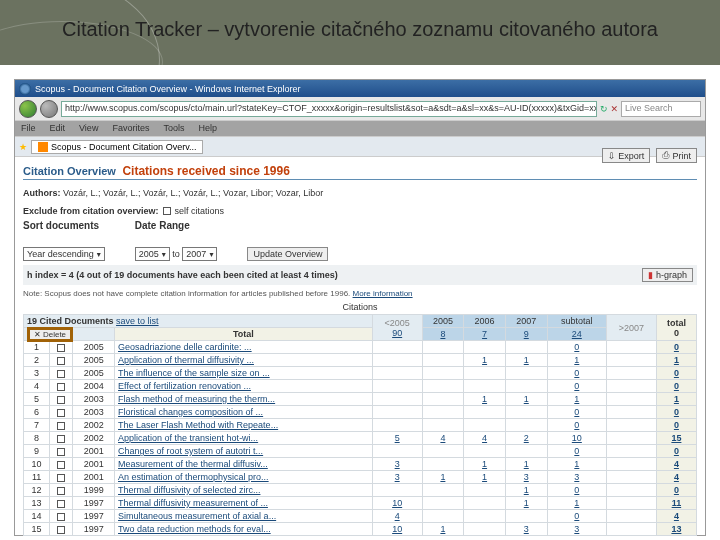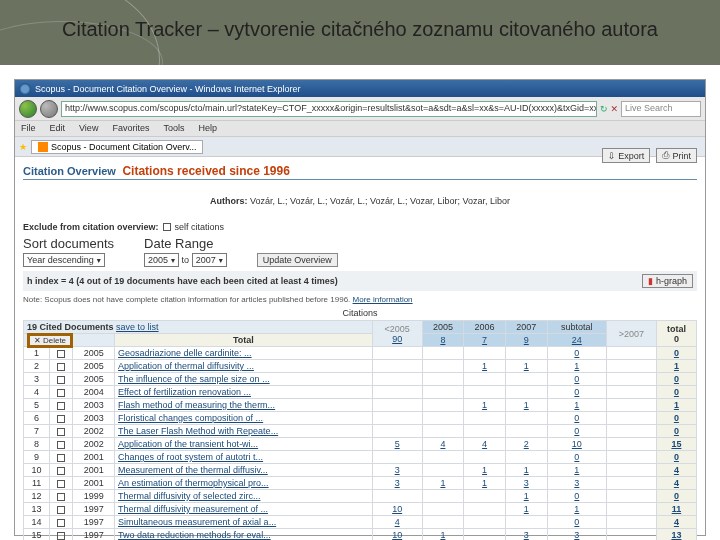--- a/index.html
+++ b/index.html
@@ -9,33 +9,33 @@
   .globe::before,.globe::after { content:""; position:absolute; border:1px solid rgba(255,255,255,0.2); }
   .globe::before { width:200px; height:80px; border-radius:50%; top:40px; left:0; }
   .slide-title { position: absolute; top: 18px; left: 0; right: 0; text-align: center; color: #222; font-size: 20px; font-weight: normal; line-height: 1.1; }
   .browser { position: absolute; top: 79px; left: 14px; right: 14px; bottom: 4px; border: 1px solid #999; background: #fff; font-size: 9px; }
   .titlebar { height: 17px; background: linear-gradient(#3c6ea5,#1f4e8b); color: #fff; display:flex; align-items:center; padding:0 4px; gap:4px; }
   .titlebar .ie-icon { width:12px; height:12px; background:radial-gradient(circle,#69c 40%,#036 80%); border-radius:50%; }
   .toolbar { height: 24px; background: #e8e8e8; display:flex; align-items:center; padding:0 4px; gap:3px; border-bottom:1px solid #ccc; }
   .navbtn { width:18px; height:18px; border-radius:50%; background:radial-gradient(circle at 30% 30%,#8bc34a,#2e7d32); border:1px solid #555; }
   .addr { flex:1; height:16px; border:1px solid #7a9; background:#fff; padding:1px 3px; white-space:nowrap; overflow:hidden; color:#333; }
   .srch { width:80px; height:16px; border:1px solid #aaa; background:#fff; padding:1px 3px; }
-  .menubar { height:16px; background:#e5e5e5; border-bottom:1px solid #ccc; display:flex; gap:14px; padding:2px 6px; color:#333; }
+  .menubar { height:16px; background:#a3a3a3; border-bottom:1px solid #ccc; display:flex; gap:14px; padding:2px 6px; color:#333; }
   .tabbar { height:20px; background:#e3e9ef; border-bottom:1px solid #ccc; display:flex; align-items:center; padding:0 4px; gap:4px; }
   .tab { border:1px solid #aaa; background:#fff; padding:1px 6px; display:flex; gap:3px; align-items:center; }
   .tab .favicon { width:10px;height:10px; background:#f80; }
   .content { padding:4px 8px; color:#333; }
   .ov-head { background:#fff; border-bottom:1px solid #5f8db3; padding:3px 0 1px 0; margin-bottom:4px; }
   .ov-head .t1 { color:#2b5c8a; font-weight:bold; font-size:11px; }
   .ov-head .t2 { color:#c2410c; font-weight:bold; font-size:12px; margin-left:4px; }
-  .authors { font-size:9px; margin:16px 0;text-align:center; }
+  .authors { font-size:9px; margin:8px 0; }
   .authors b { font-weight:bold; }
   .exclude { display:flex; gap:4px; align-items:center; margin:2px 0; }
   .sortrow { display:flex; gap:30px; margin:4px 0; align-items:flex-end; }
-  .lab { font-weight:normal; font-size:13px; margin-bottom:2px; }
+  .lab { font-weight:bold; font-size:10px; margin-bottom:16px; }
   .sel { border:1px solid #777; background:#fdfdfd; padding:1px 3px; display:inline-flex; align-items:center; gap:3px; }
   .sel::after { content:"▾"; font-size:8px; }
   .btn { border:1px solid #888; background:#eee; padding:1px 5px; display:inline-flex; gap:3px; align-items:center; }
   .right-actions { float:right; display:flex; gap:6px; margin-top:-36px; }
   .hindex { background:#eef1f3; padding:3px 4px; margin:4px 0; font-size:9px; display:flex; justify-content:space-between; align-items:center; }
   .note { color:#555; font-size:8px; margin-bottom:4px; }
   .cit-head { text-align:center; font-size:9px; margin:2px 0; }
   table { border-collapse:collapse; width:100%; font-size:9px; }
   th,td { border:1px solid #d4dadf; padding:1px 3px; text-align:center; white-space:nowrap; }
   th { background:#e3ecf2; font-weight:normal; }

